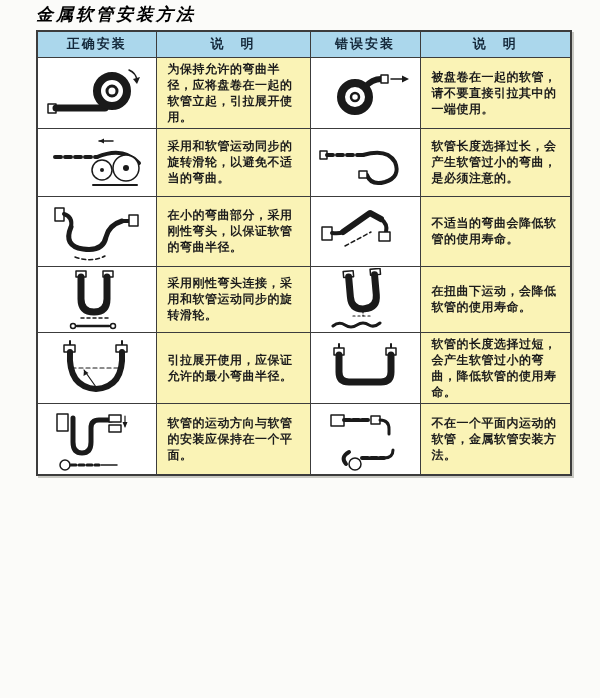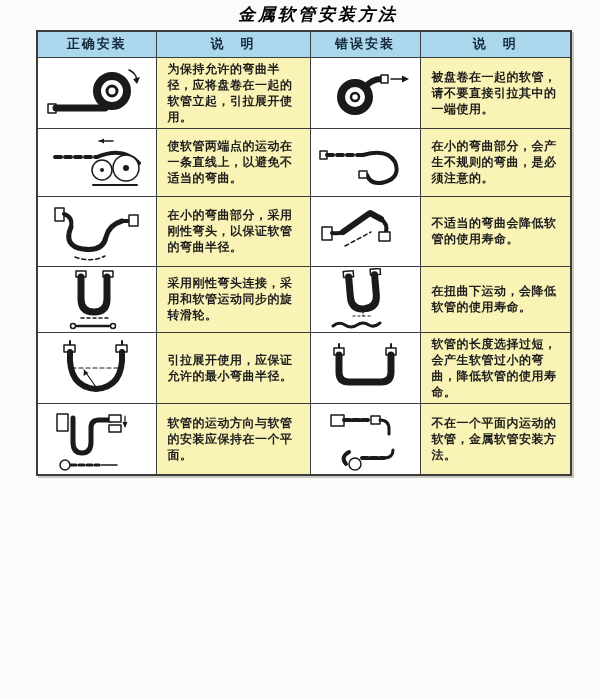--- a/index.html
+++ b/index.html
@@ -8,21 +8,21 @@
   }
   *{box-sizing:border-box}
   html,body{margin:0;padding:0}
   body{
     width:600px;height:698px;overflow:hidden;background:var(--page-bg);
     font-family:"Liberation Sans","DejaVu Sans",sans-serif;color:var(--text);
   }
   .page-title{
     margin:3px 0 4px 36px;
     font-family:Liberation Mono, monospace;
-    font-style:italic;font-weight:bold;font-size:17px;letter-spacing:3px;color:#000;text-align:center;
+    font-style:italic;font-weight:bold;font-size:17px;letter-spacing:3px;color:#000;
   }
   table.install-table{
     margin-left:36px;border-collapse:collapse;table-layout:fixed;width:534px;
     border:2px solid var(--border);
     box-shadow:2px 2px 0 #C9C9C3;
     background:var(--figure-bg);
     padding-left:28px;
   }
   .install-table th,.install-table td{border:1px solid var(--border);padding:0;overflow:hidden}
   .install-table th{
@@ -97,30 +97,30 @@
           <polygon class="fill" points="54,8 59,5.5 59,10.5"></polygon>
           <path d="M10 24 H52" stroke-width="4" stroke-dasharray="6 4"></path>
           <path d="M52 24 Q78 13 94 30" stroke-width="4"></path>
           <circle class="thin" cx="57" cy="37" r="10" stroke-width="2"></circle>
           <circle class="fill" cx="57" cy="37" r="2"></circle>
           <circle class="thin" cx="81" cy="35" r="13" stroke-width="2"></circle>
           <circle class="fill" cx="81" cy="35" r="3"></circle>
           <path d="M48 52 h44" stroke-width="2"></path>
         </svg>
       </td>
-      <td class="desc-cell">使软管两端点的运动在一条直线上，以避免不适当的弯曲。</td>
+      <td class="desc-cell">采用和软管运动同步的旋转滑轮，以避免不适当的弯曲。</td>
       <td class="fig-cell">
         <svg class="fig" width="100" height="58" viewBox="0 0 100 58" aria-label="hose-too-long-irregular-bend">
           <rect class="thin" x="5" y="18" width="7" height="8"></rect>
           <path d="M12 22 H48" stroke-width="4" stroke-dasharray="6 4"></path>
           <path d="M48 22 Q72 15 80 29 Q86 44 70 49 Q56 53 52 42" stroke-width="4"></path>
           <rect class="thin" x="44" y="38" width="8" height="7"></rect>
         </svg>
       </td>
-      <td class="desc-cell">在小的弯曲部分，会产生不规则的弯曲，是必须注意的。</td>
+      <td class="desc-cell">软管长度选择过长，会产生软管过小的弯曲，是必须注意的。</td>
     </tr>
 
     <tr class="h70">
       <td class="fig-cell">
         <svg class="fig" width="104" height="62" viewBox="0 0 104 62" aria-label="rigid-elbow-at-small-bend">
           <rect class="thin" x="10" y="8" width="9" height="13"></rect>
           <path d="M19 14 q9 3 7 13" stroke-width="4"></path>
           <path d="M26 27 Q18 46 38 49 Q58 52 61 37 Q64 25 77 21" stroke-width="5"></path>
           <path d="M77 21 h8" stroke-width="4"></path>
           <rect class="thin" x="84" y="15" width="9" height="11"></rect>

